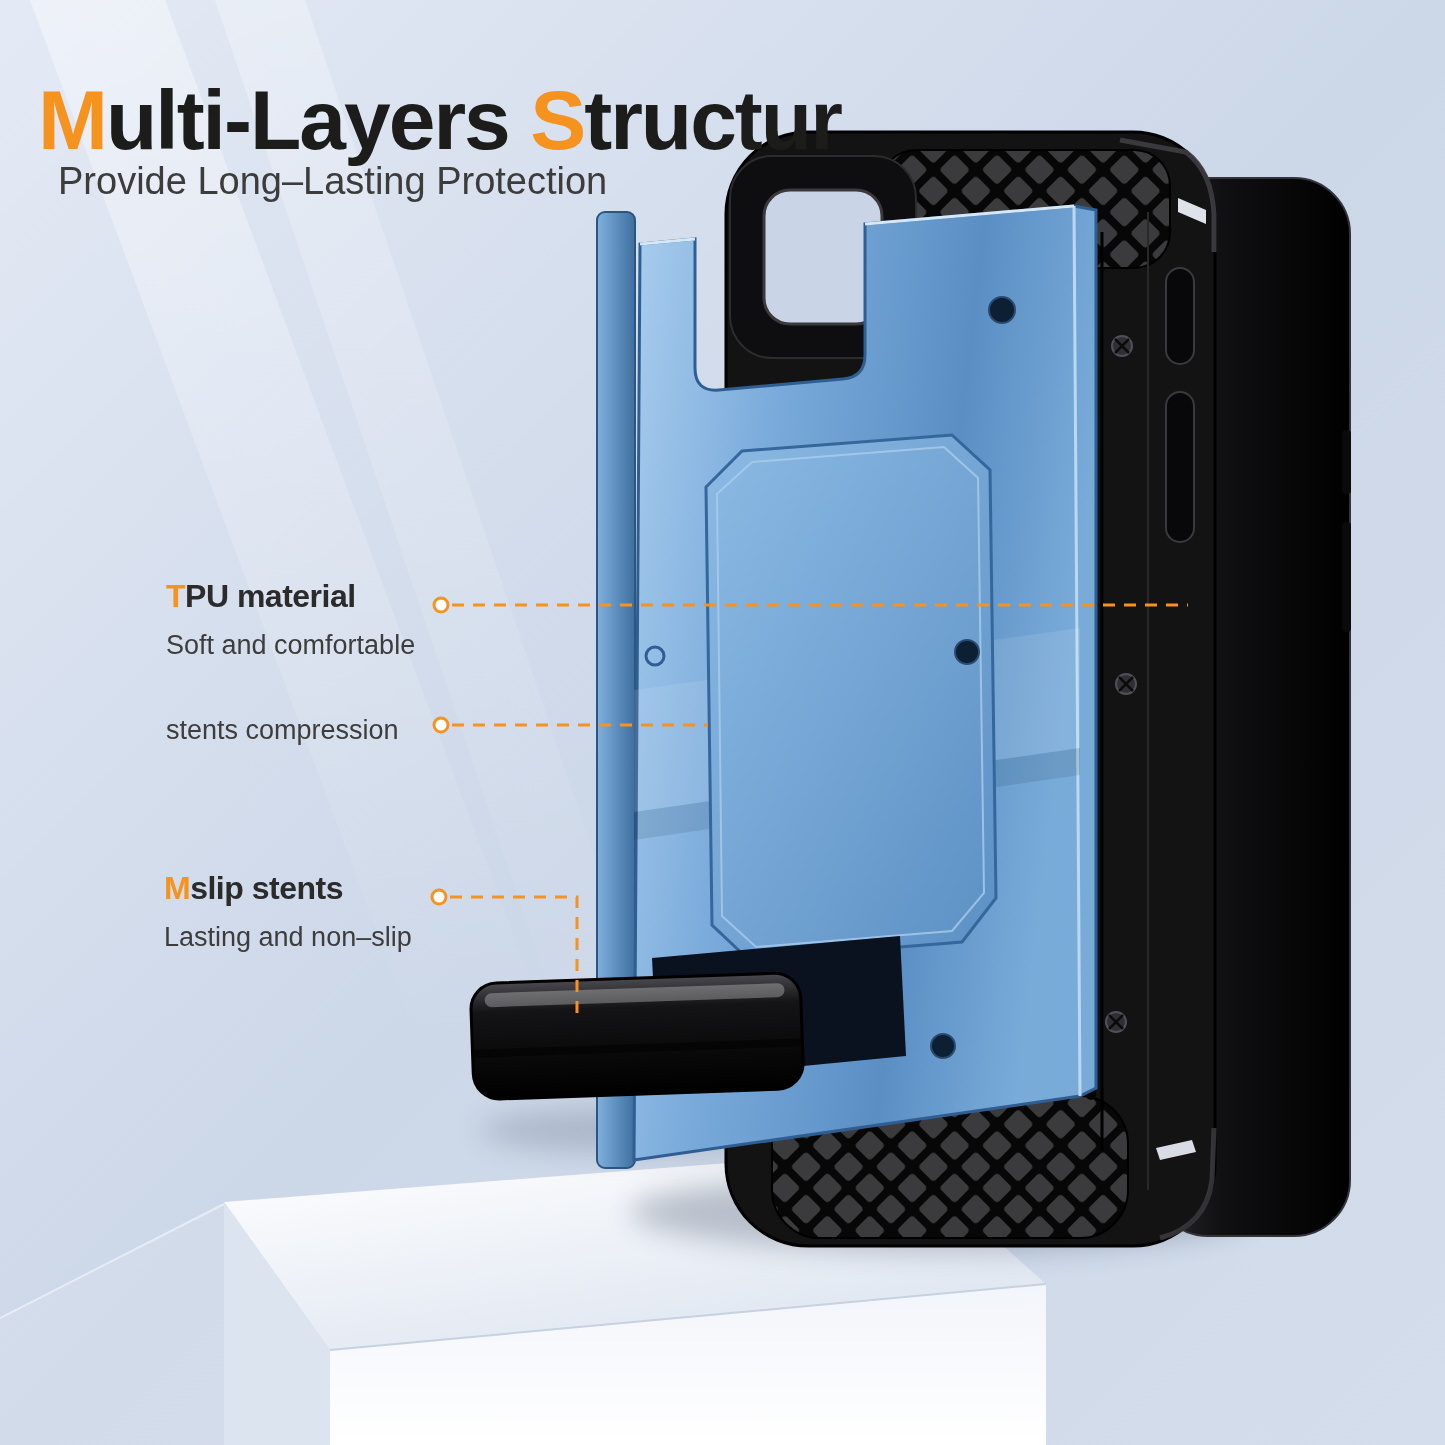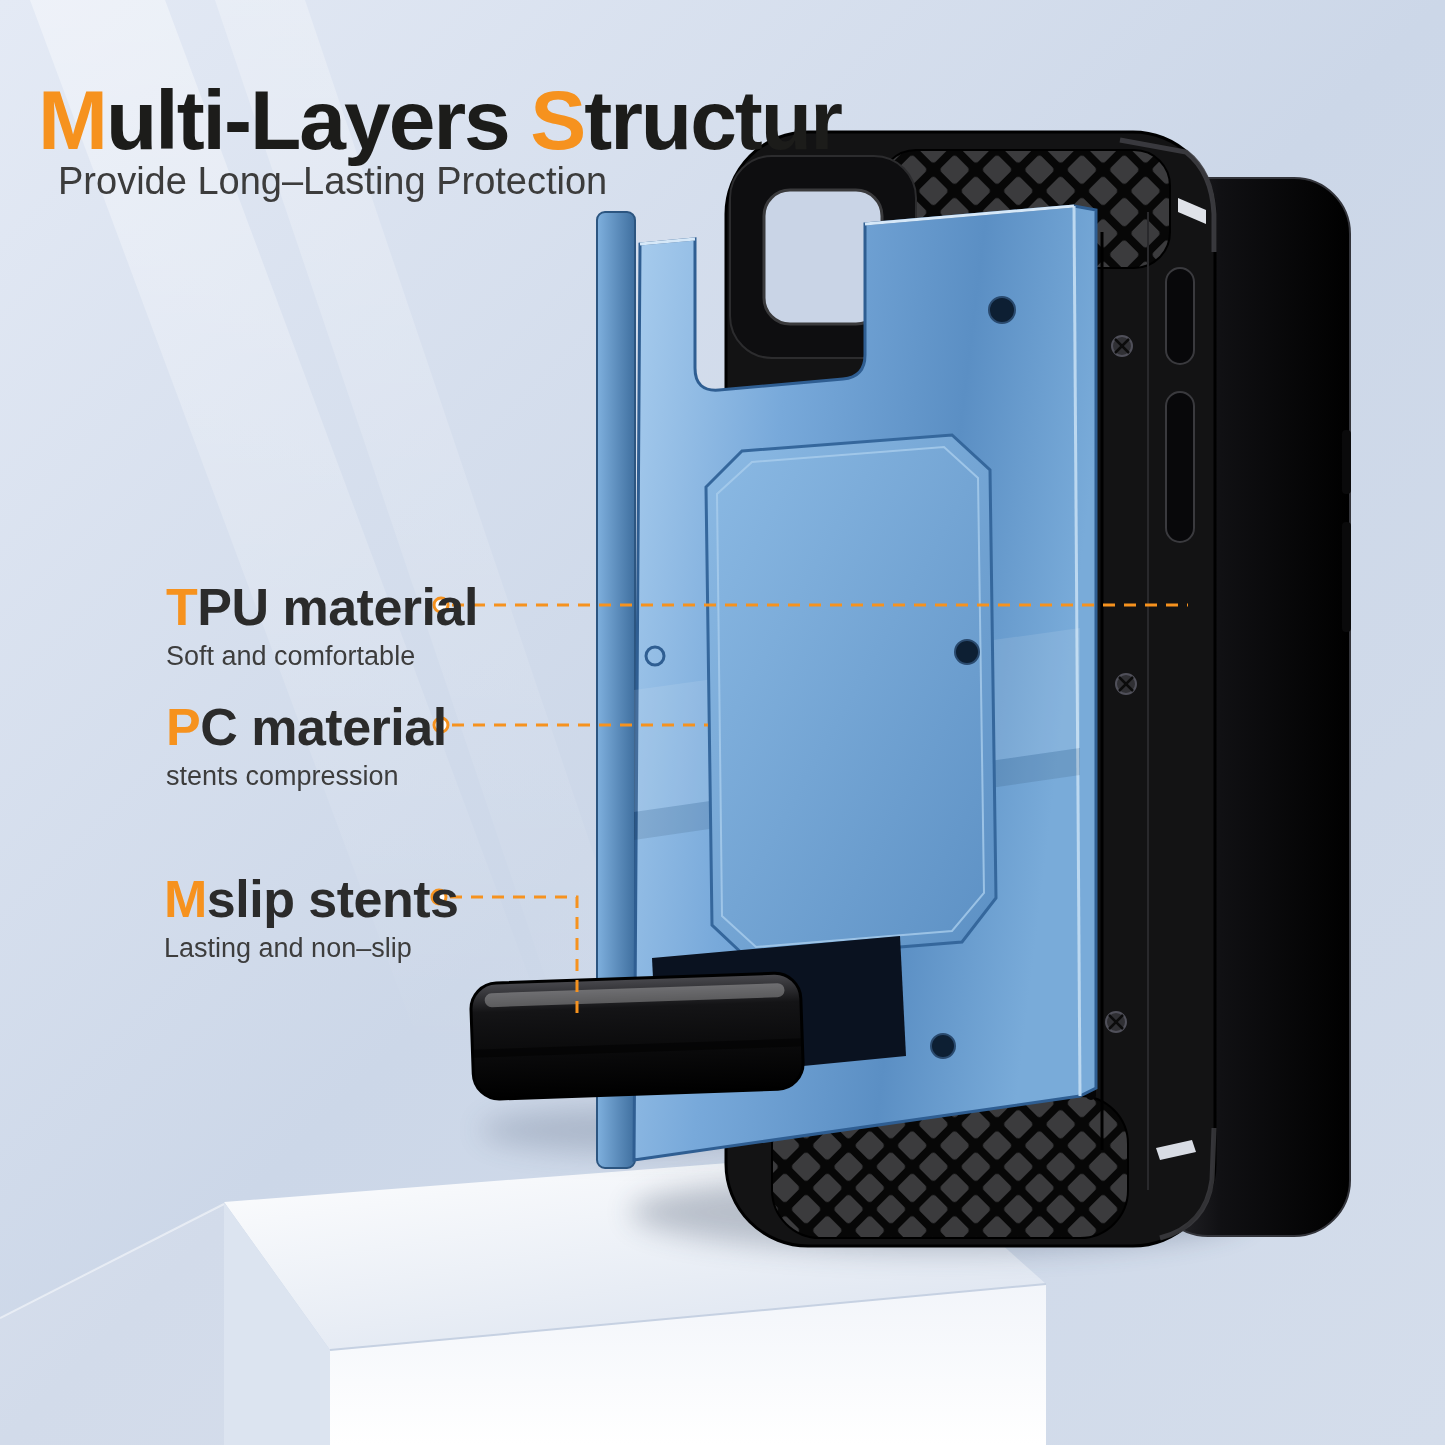--- a/index.html
+++ b/index.html
@@ -19,22 +19,22 @@
   .title{
     left:38px;top:22px;font-size:84px;font-weight:700;letter-spacing:-2px;
     color:var(--title);line-height:1.0;white-space:nowrap;
   }
   .hl{color:var(--accent);}
   .subtitle{
     left:58px;top:122px;font-size:38px;font-weight:400;color:var(--subtitle);
     white-space:nowrap;
   }
   .callout{position:absolute;z-index:2;}
-  .callout-title{font-size:52px;font-weight:700;color:#2b2b2b;letter-spacing:-0.5px;line-height:1.08;white-space:nowrap;}
-  .callout-desc{font-size:27px;color:#3d3d3d;margin-top:6px;white-space:nowrap;}
+  .callout-title{font-size:32px;font-weight:700;color:#2b2b2b;letter-spacing:-0.5px;line-height:1.08;white-space:nowrap;}
+  .callout-desc{font-size:27px;color:#3d3d3d;margin-top:16px;white-space:nowrap;}
   #callout-tpu{left:166px;top:579px;}
   #callout-pc{left:166px;top:699px;}
   #callout-metal{left:164px;top:871px;}
 </style>
 </head>
 <body>
 
 <div class="canvas">
 
   <svg class="art" viewBox="0 0 1445 1445" width="1445" height="1445">
@@ -202,21 +202,20 @@
   <h1 class="txt title"><span class="hl">M</span><span>ulti-Layers </span><span class="hl">S</span><span>tructur</span></h1>
 
   <p class="txt subtitle">Provide Long–Lasting Protection</p>
 
   <div class="callout" id="callout-tpu">
     <div class="callout-title"><span class="hl">T</span><span>PU material</span></div>
     <div class="callout-desc">Soft and comfortable</div>
   </div>
 
   <div class="callout" id="callout-pc">
-    <div class="callout-title"><span class="hl">P</span><span>C material</span></div>
     <div class="callout-desc">stents compression</div>
   </div>
 
   <div class="callout" id="callout-metal">
     <div class="callout-title"><span class="hl">M</span><span>slip stents</span></div>
     <div class="callout-desc">Lasting and non–slip</div>
   </div>
 
 </div>
 

